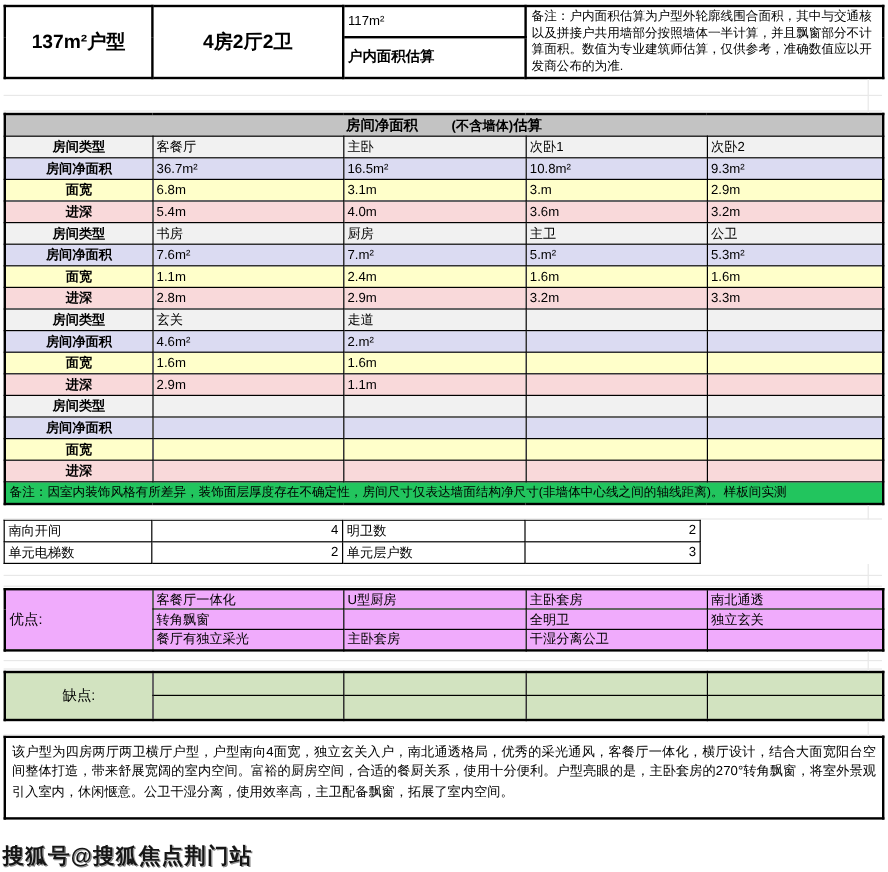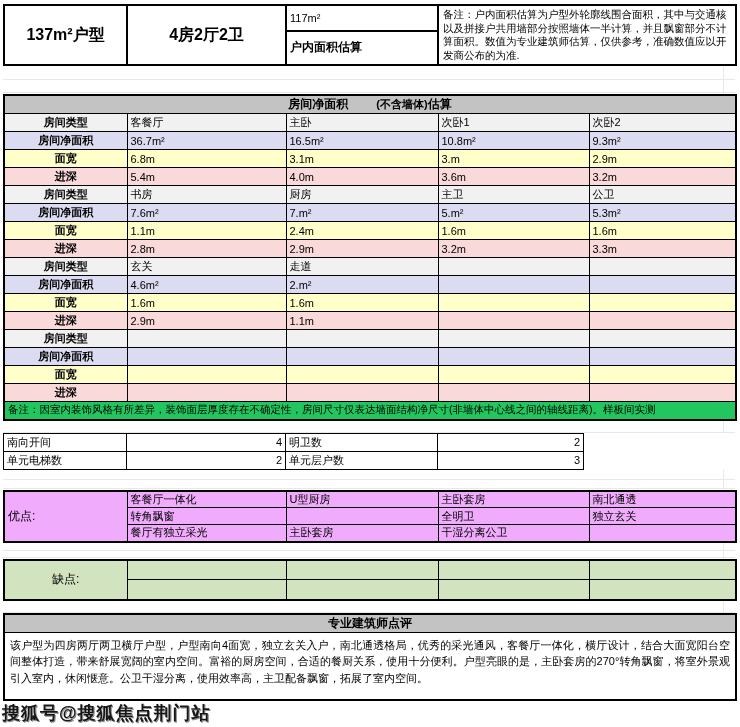--- a/index.html
+++ b/index.html
@@ -343,23 +343,20 @@
 
   <div class="gap" style="height:12px">
       <div class="gl" style="height:12px"></div>
     </div>
 
   <table class="tblr">
     <colgroup>
         <col style="width:732px">
       </colgroup>
     <tbody>
-        <tr>
-          <td class="band">专业建筑师点评</td>
-        </tr>
     <tr>
           <td class="body">该户型为四房两厅两卫横厅户型，户型南向4面宽，独立玄关入户，南北通透格局，优秀的采光通风，客餐厅一体化，横厅设计，结合大面宽阳台空间整体打造，带来舒展宽阔的室内空间。富裕的厨房空间，合适的餐厨关系，使用十分便利。户型亮眼的是，主卧套房的270°转角飘窗，将室外景观引入室内，休闲惬意。公卫干湿分离，使用效率高，主卫配备飘窗，拓展了室内空间。</td>
         </tr>
   </tbody>
     </table>
 
   <div class="watermark">搜狐号@搜狐焦点荆门站</div>
 </div>
 
 </body></html>

